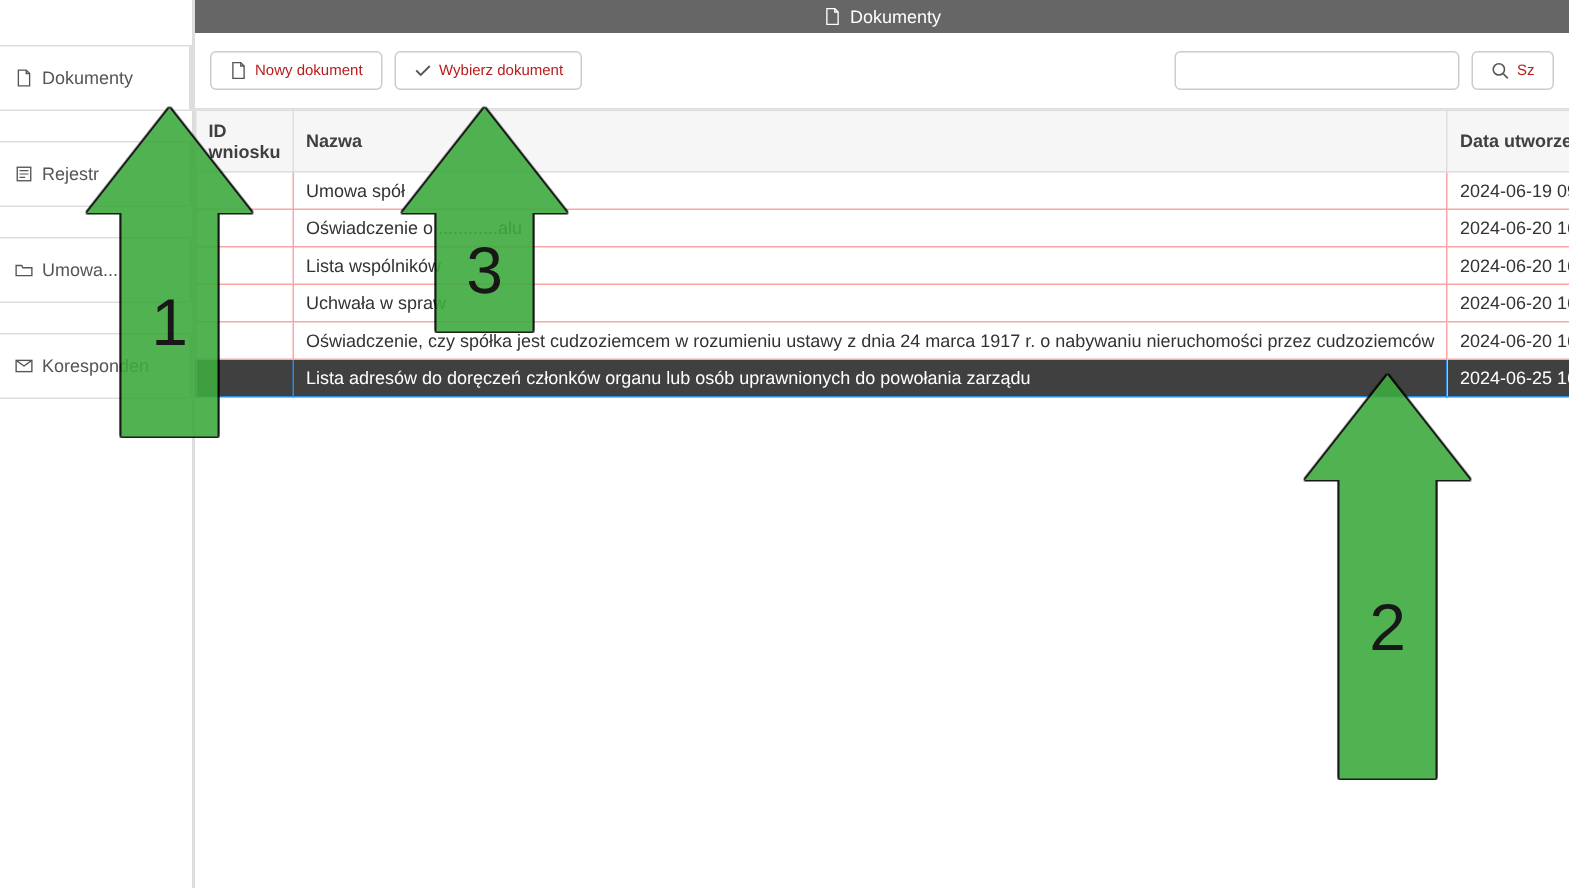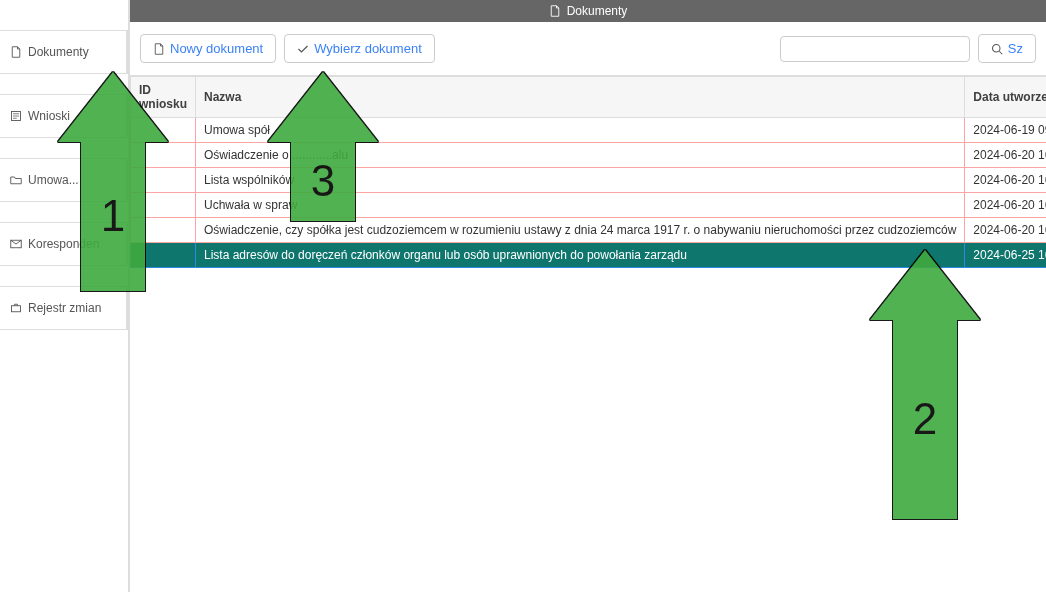--- a/index.html
+++ b/index.html
@@ -7,28 +7,28 @@
 
     .sidebar { position: absolute; left: 0; top: 0; width: 128px; height: 592px; background: #fff; }
     .sidebar-item { padding: 14px 10px; border: 1px solid #ddd; border-left: none; border-right: 2px solid #ddd; margin-bottom: 20px; background: #fff; color: #555; cursor: pointer; display: flex; align-items: center; gap: 6px; font-size: 12px; }
     .sidebar-item:first-child { margin-top: 30px; }
 
     .main { position: absolute; left: 128px; top: 0; right: 0; bottom: 0; border-left: 2px solid #ddd; }
 
     .titlebar { height: 22px; background: #666; color: #fff; display: flex; align-items: center; justify-content: center; gap: 6px; font-size: 12px; }
 
     .toolbar { padding: 12px 10px; display: flex; align-items: center; gap: 8px; border-bottom: 1px solid #ddd; }
-    .btn { border: 1px solid #ccc; background: #fff; border-radius: 4px; padding: 6px 12px; font-size: 13px; cursor: pointer; display: inline-flex; align-items: center; gap: 5px; color: #3b82f6; }
+    .btn { border: 1px solid #ccc; background: #fff; border-radius: 4px; padding: 6px 12px; font-size: 10px; cursor: pointer; display: inline-flex; align-items: center; gap: 5px; color: #b91c1c; }
     .spacer { flex: 1; }
     .search-input { border: 1px solid #ccc; border-radius: 4px; padding: 5px 8px; width: 190px; font-size: 12px; }
 
     table { width: 100%; border-collapse: collapse; font-size: 12px; }
     th { text-align: left; background: #f6f6f6; border: 1px solid #ddd; padding: 6px 8px; font-weight: bold; color: #404040; }
     td { border: 1px solid #fca5a5; padding: 5px 8px; color: #333; white-space: nowrap; overflow: hidden; text-overflow: ellipsis; }
-    tr.selected td { background: #0f766e; color: #fff; border-color: #2b8ae2; }
+    tr.selected td { background: #404040; color: #fff; border-color: #2b8ae2; }
     .col-id { width: 70px; }
     .col-date1 { width: 130px; }
 
     .icon { width: 12px; height: 12px; display: inline-block; flex-shrink: 0; }
 
     
     .arrow-annot { position: absolute; pointer-events: none; }
     .arrow-head { width: 0; height: 0; border-left: 55px solid transparent; border-right: 55px solid transparent; border-bottom: 70px solid #3faa3f; filter: none; }
     .arrow-stem { width: 64px; background: #3faa3f; margin: -1px auto 0 auto; display: flex; align-items: center; justify-content: center; }
     .arrow-label { font-size: 44px; font-weight: normal; color: #000; font-family: Arial; }
@@ -44,41 +44,34 @@
         <path d="M3 1h7l3 3v11H3z" fill="none" stroke="#555" stroke-width="1.2"></path>
         <path d="M10 1v3h3" fill="none" stroke="#555" stroke-width="1.2"></path>
       </svg>
     <span>Dokumenty</span>
   </div>
   <div class="sidebar-item">
     <svg class="icon" viewBox="0 0 16 16">
         <rect x="2" y="2" width="12" height="12" fill="none" stroke="#555" stroke-width="1.2"></rect>
         <path d="M4 5h8M4 8h8M4 11h5" stroke="#555" stroke-width="1"></path>
       </svg>
-    <span>Wnioski</span>
+    <span>Rejestr</span>
   </div>
   <div class="sidebar-item">
     <svg class="icon" viewBox="0 0 16 16">
         <path d="M1 4h5l1 2h8v7H1z" fill="none" stroke="#555" stroke-width="1.2"></path>
       </svg>
     <span>Umowa...</span>
   </div>
   <div class="sidebar-item">
     <svg class="icon" viewBox="0 0 16 16">
         <rect x="1" y="3" width="14" height="10" fill="none" stroke="#555" stroke-width="1.2"></rect>
         <path d="M1 3l7 5 7-5" fill="none" stroke="#555" stroke-width="1.2"></path>
       </svg>
     <span>Koresponden</span>
-  </div>
-  <div class="sidebar-item">
-    <svg class="icon" viewBox="0 0 16 16">
-        <rect x="2" y="5" width="12" height="8" fill="none" stroke="#555" stroke-width="1.2"></rect>
-        <path d="M6 5V3h4v2" fill="none" stroke="#555" stroke-width="1.2"></path>
-      </svg>
-    <span>Rejestr zmian</span>
   </div>
 </div>
 
 <div class="main">
   <div class="titlebar">
     <svg class="icon" viewBox="0 0 16 16">
         <path d="M3 1h7l3 3v11H3z" fill="none" stroke="#fff" stroke-width="1.2"></path>
         <path d="M10 1v3h3" fill="none" stroke="#fff" stroke-width="1.2"></path>
       </svg>
     <span>Dokumenty</span>

